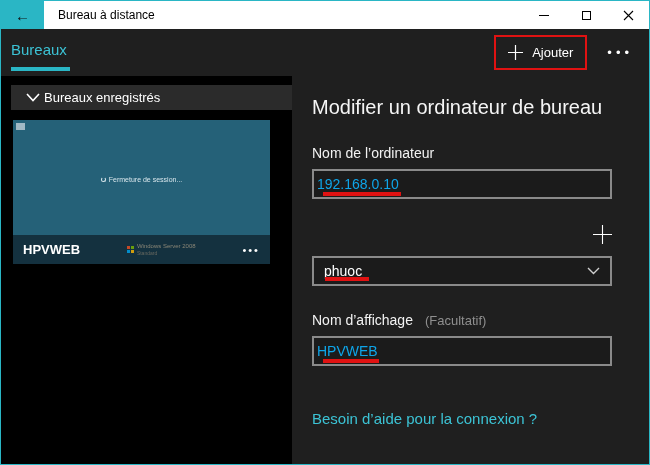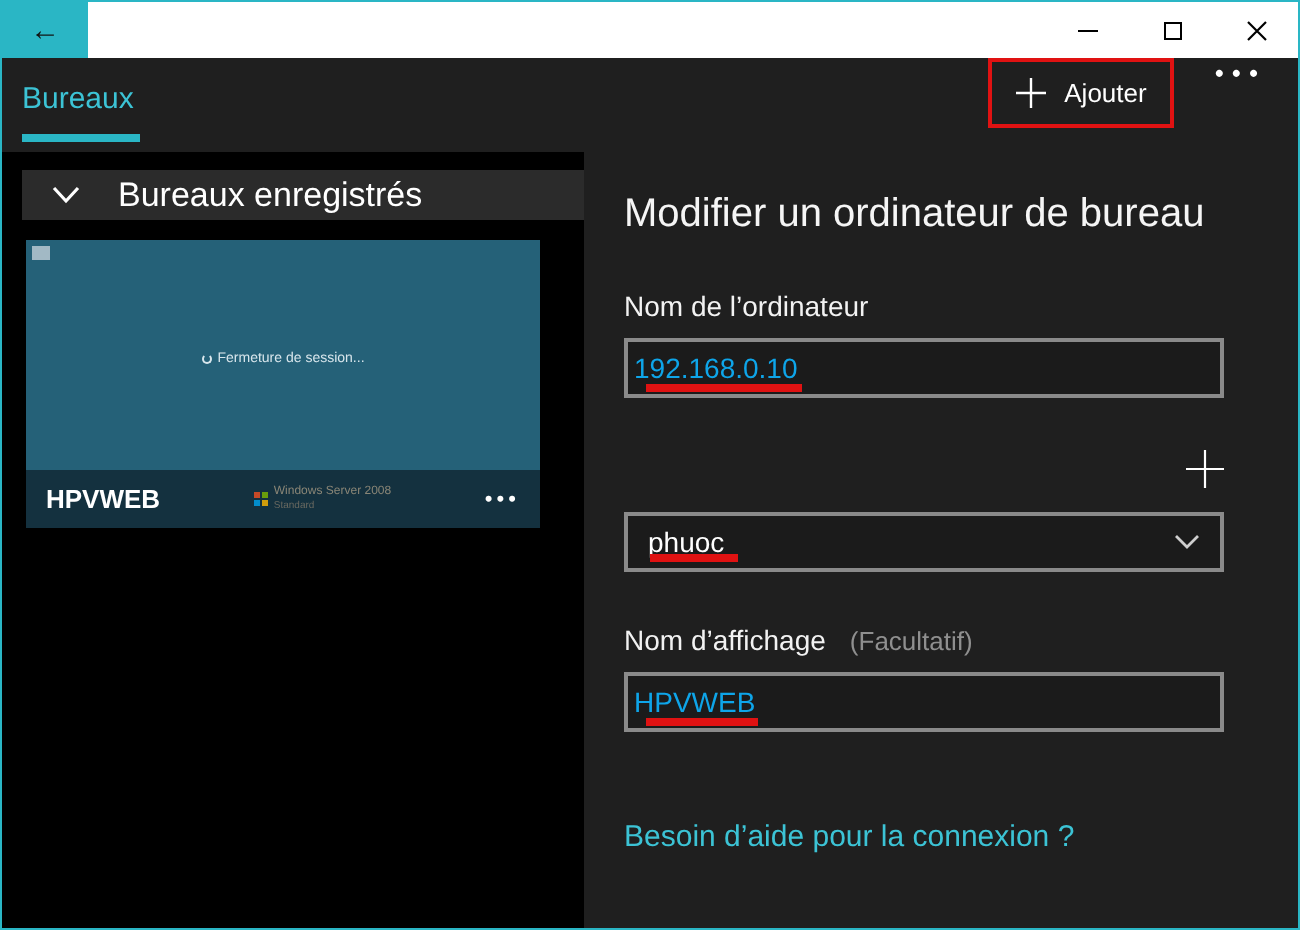--- a/index.html
+++ b/index.html
@@ -16,28 +16,28 @@
   .title{margin-left:14px;font-size:12px;color:#000;}
   .win-controls{margin-left:auto;display:flex;height:100%;}
   .wc{width:42px;display:flex;align-items:center;justify-content:center;cursor:pointer;}
   .min-glyph{width:10px;height:1px;background:#000;display:block;}
   .max-glyph{width:9px;height:9px;border:1px solid #000;display:block;}
   
   .app{height:435px;display:flex;flex-direction:column;background:var(--app-bg);}
   .toolbar{height:47px;display:flex;align-items:stretch;padding-left:10px;flex:0 0 auto;}
   .tab{position:relative;display:flex;align-items:center;font-size:15px;color:var(--accent-text);cursor:pointer;padding-bottom:6px;}
   .tab-underline{position:absolute;left:0;bottom:5px;width:59px;height:4px;background:var(--accent);}
-  .toolbar-right{margin-left:auto;display:flex;align-items:flex-start;padding-right:10px;}
+  .toolbar-right{margin-left:auto;display:flex;align-items:center;padding-right:10px;}
   .ajouter{display:flex;align-items:center;gap:9px;padding:8px 12px;border:2px solid var(--annotation-red);color:#fff;font-size:13px;margin-right:4px;cursor:pointer;}
   .settings{display:flex;align-items:center;gap:8px;font-size:13px;color:#fff;padding:0 10px;cursor:pointer;}
   .more{padding:0 6px 0 16px;color:#fff;letter-spacing:4px;font-size:13px;cursor:pointer;}
   .content{flex:1;display:flex;min-height:0;}
   
   .left-panel{width:291px;background:var(--panel-black);padding-top:9px;flex:0 0 auto;}
-  .section-header{margin-left:10px;height:25px;background:var(--strip-bg);display:flex;align-items:center;gap:19px;padding-left:15px;color:#fff;font-size:17px;cursor:pointer;}
+  .section-header{margin-left:10px;height:25px;background:var(--strip-bg);display:flex;align-items:center;gap:4px;padding-left:15px;color:#fff;font-size:13px;cursor:pointer;}
   .thumb{margin:10px 0 0 12px;width:257px;height:144px;display:flex;flex-direction:column;cursor:pointer;}
   .thumb-screen{flex:1;background:var(--thumb-teal);position:relative;}
   .mini-window{position:absolute;left:3px;top:3px;width:9px;height:7px;background:#b9c9d2;opacity:.85;}
   .thumb-status{position:absolute;top:56px;left:0;width:100%;display:flex;align-items:center;justify-content:center;gap:3px;font-size:7px;color:#d8e6ec;}
   .spinner{width:5px;height:5px;border:1px solid #d8e6ec;border-top-color:transparent;border-radius:50%;display:inline-block;}
   .thumb-bar{height:29px;background:var(--thumb-bar);display:flex;align-items:center;justify-content:space-between;padding:0 10px;}
   .thumb-name{font-size:13px;font-weight:bold;color:#fff;}
   .oslogo{display:flex;gap:3px;align-items:center;opacity:.8;}
   .flag{display:grid;grid-template-columns:3px 3px;grid-template-rows:3px 3px;gap:1px;}
   .flag i{display:block;}
@@ -61,20 +61,21 @@
 </style>
 </head>
 <body>
 
 <div class="window">
 
   <div class="titlebar">
     <button class="back-btn">
       <span>←</span>
     </button>
+    <span class="title">Bureau à distance</span>
     <div class="win-controls">
       <div class="wc">
         <span class="min-glyph"></span>
       </div>
       <div class="wc">
         <span class="max-glyph"></span>
       </div>
       <div class="wc">
         <svg width="11" height="11" viewBox="0 0 11 11">
             <path d="M1 1 L10 10 M10 1 L1 10" stroke="#000" stroke-width="1.1" fill="none"></path>

